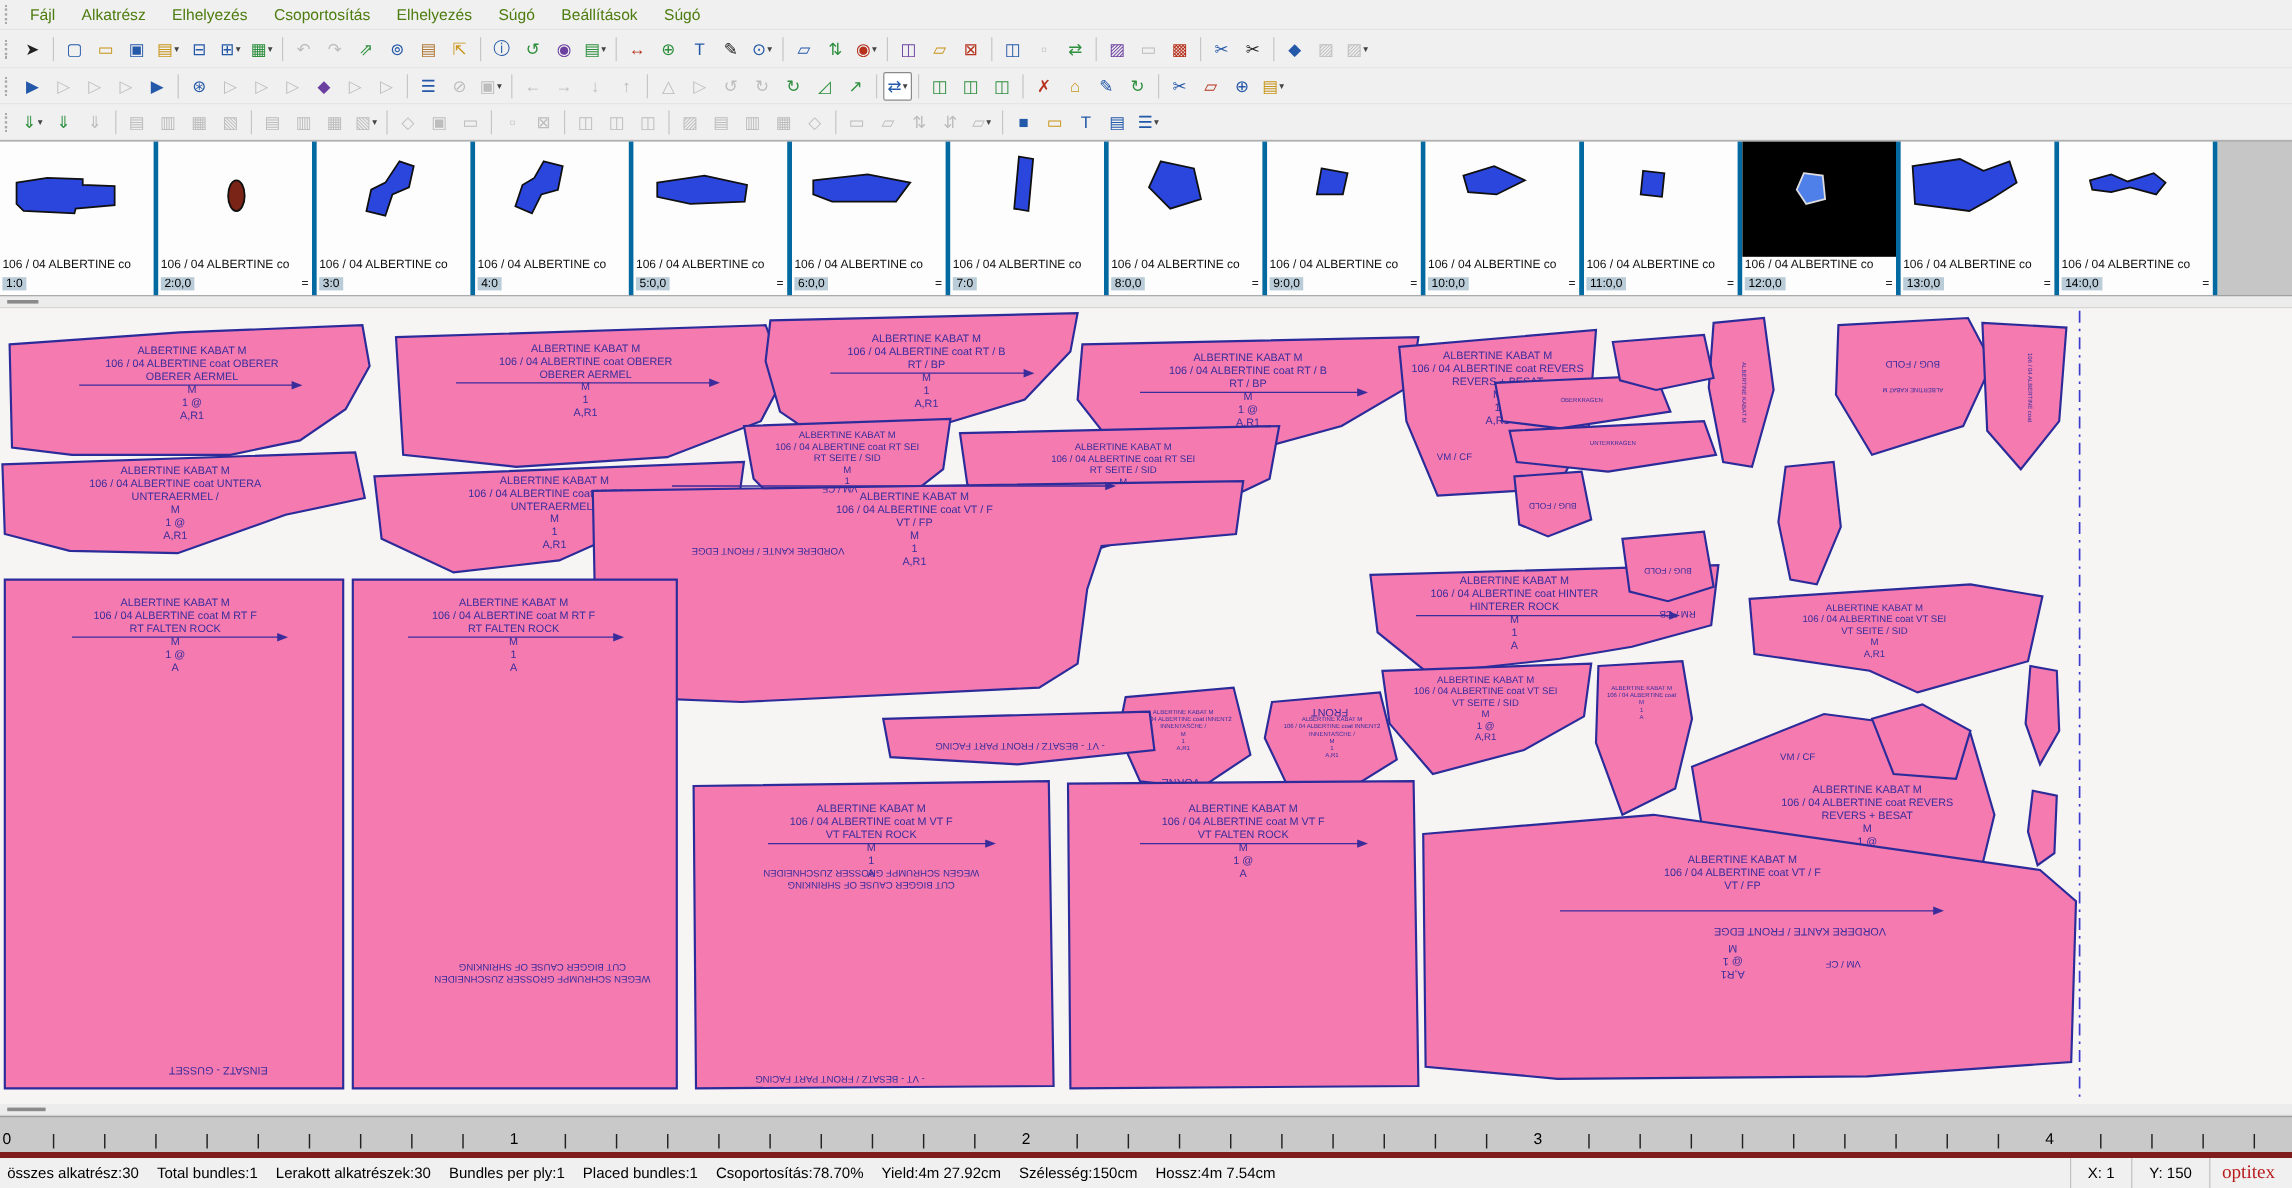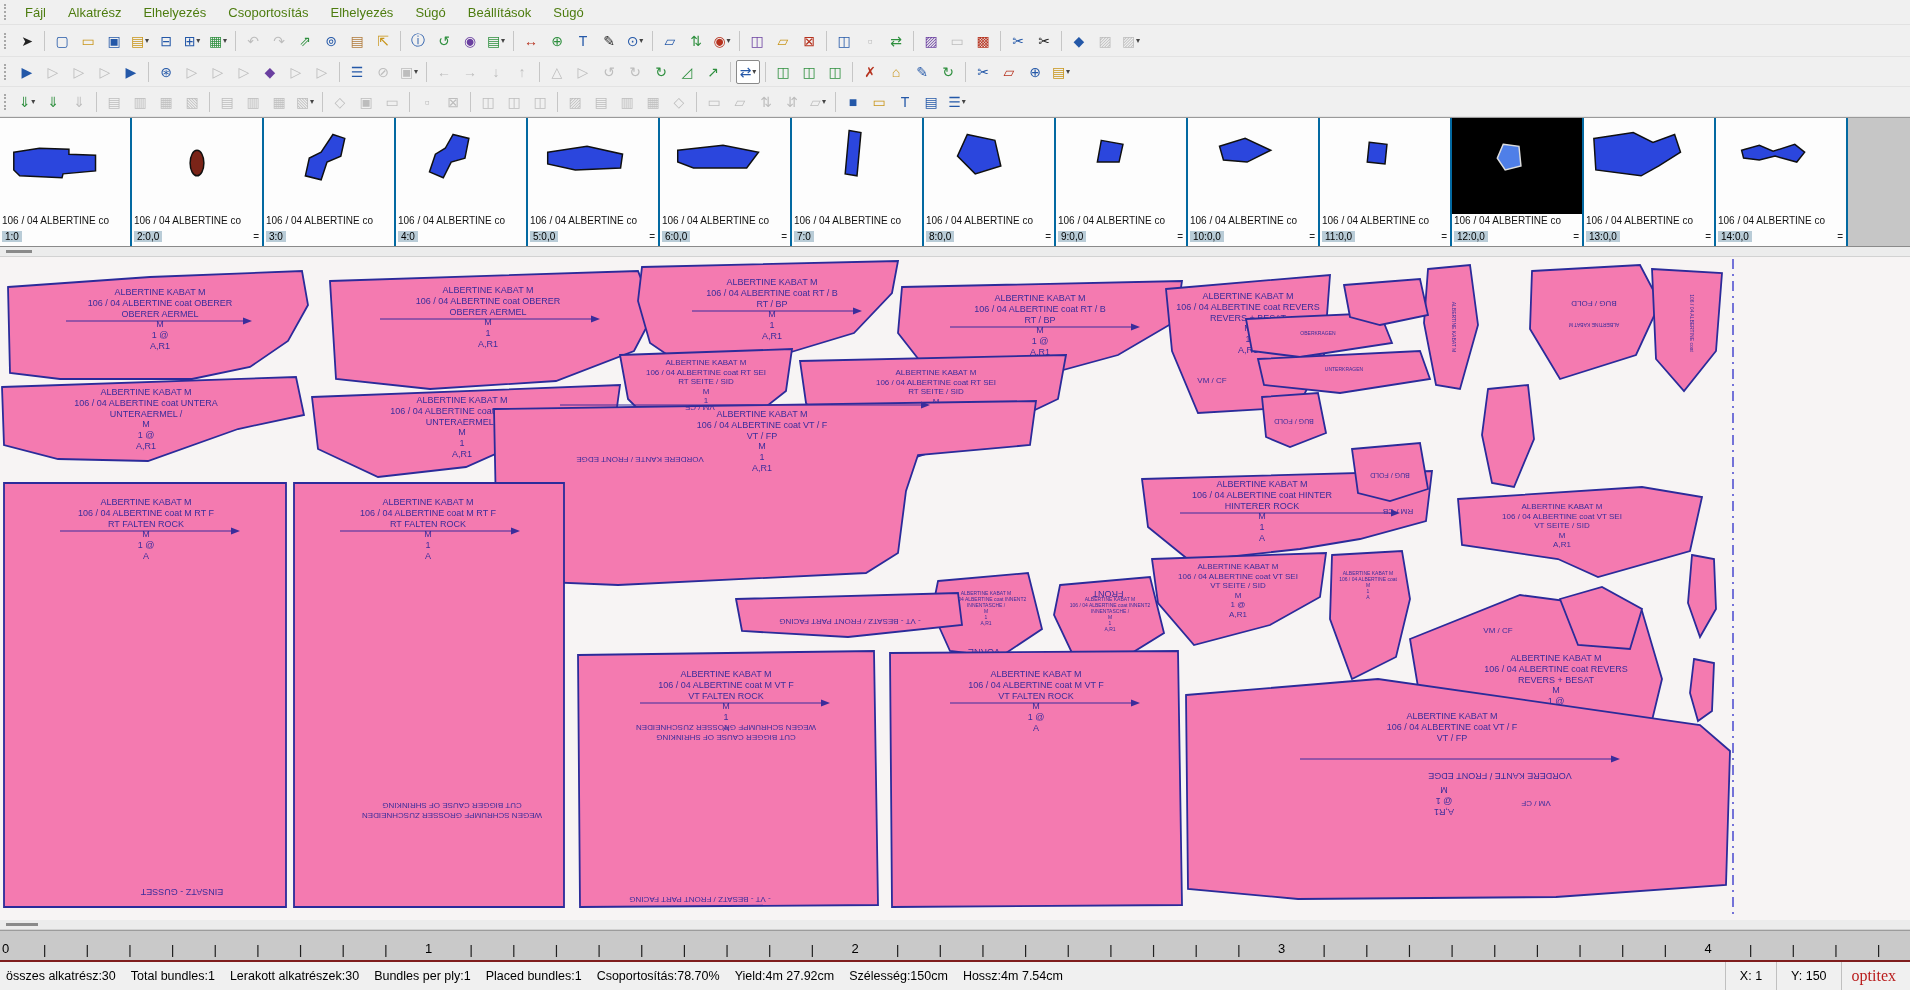--- a/index.html
+++ b/index.html
@@ -21,21 +21,21 @@
   .tbtn.box { border:1px solid #8a8a8a; background:#fff; }
   .sep { width:1px; height:20px; background:#c6c6c6; margin:0 4px; }
   .dd { font-size:8px; color:#444; margin-left:1px; }
   .c-bl{color:#2458a8} .c-gr{color:#2e8f3e} .c-rd{color:#b6321e} .c-yl{color:#c8951a}
   .c-pu{color:#6a3fa0} .c-bk{color:#222} .c-tn{color:#b07a3a} .c-gy{color:#b0b0b0}
   .dis{color:#bdbdbd !important}
 
   
   #thumbs { height:130px; display:flex; background:#c6c6c6; border-top:1px solid #9a9a9a;
     border-bottom:1px solid #8a8a8a; }
-  .cell { width:132px; height:100%; background:#fdfdfd; border-right:2px solid #0369a1;
+  .cell { width:132px; height:100%; background:#fdfdfd; border-right:4px solid #0369a1;
     display:flex; flex-direction:column; }
   .cell .shape { height:96px; width:100%; }
   .cell .shape.darkbg { background:#000; }
   .cell .tlabel { font-size:10px; color:#111; white-space:nowrap; overflow:hidden;
     padding-left:2px; height:14px; line-height:14px; }
   .cell .brow { display:flex; justify-content:space-between; align-items:flex-end;
     height:16px; padding:0 3px 2px 2px; }
   .badge { background:#b9ccd7; font-size:10px; padding:0 3px; color:#000; }
   .eq { font-size:10px; color:#222; }
   #thumb-filler { flex:1; background:#c6c6c6; }
@@ -45,21 +45,21 @@
   .hthumb { position:absolute; top:3px; height:3px; background:#8a8a8a; }
 
   
   #canvas { height:663px; background:#f7f4f4; position:relative; }
   #canvas svg { position:absolute; left:0; top:0; }
 
   
   #ruler { height:30px; background:#c9c9c9; border-top:1px solid #9c9c9c; }
 
   
-  #statusbar { height:30px; background:#f0f0f0; border-top:2px solid #7f1d1d;
+  #statusbar { height:30px; background:#f0f0f0; border-top:5px solid #7f1d1d;
     display:flex; align-items:center; font-size:12.5px; color:#000; }
   #status-items { display:flex; gap:15px; padding-left:6px; flex:1; white-space:nowrap; }
   .sbox { border-left:1px solid #c0c0c0; padding:0 14px; height:100%;
     display:flex; align-items:center; }
   #brand { font-family:"Liberation Serif", serif; font-size:16px; color:#b91c1c;
     padding:0 14px 0 10px; border-left:1px solid #c0c0c0; height:100%; display:flex; align-items:center; }
 </style>
 </head>
 <body>
 

